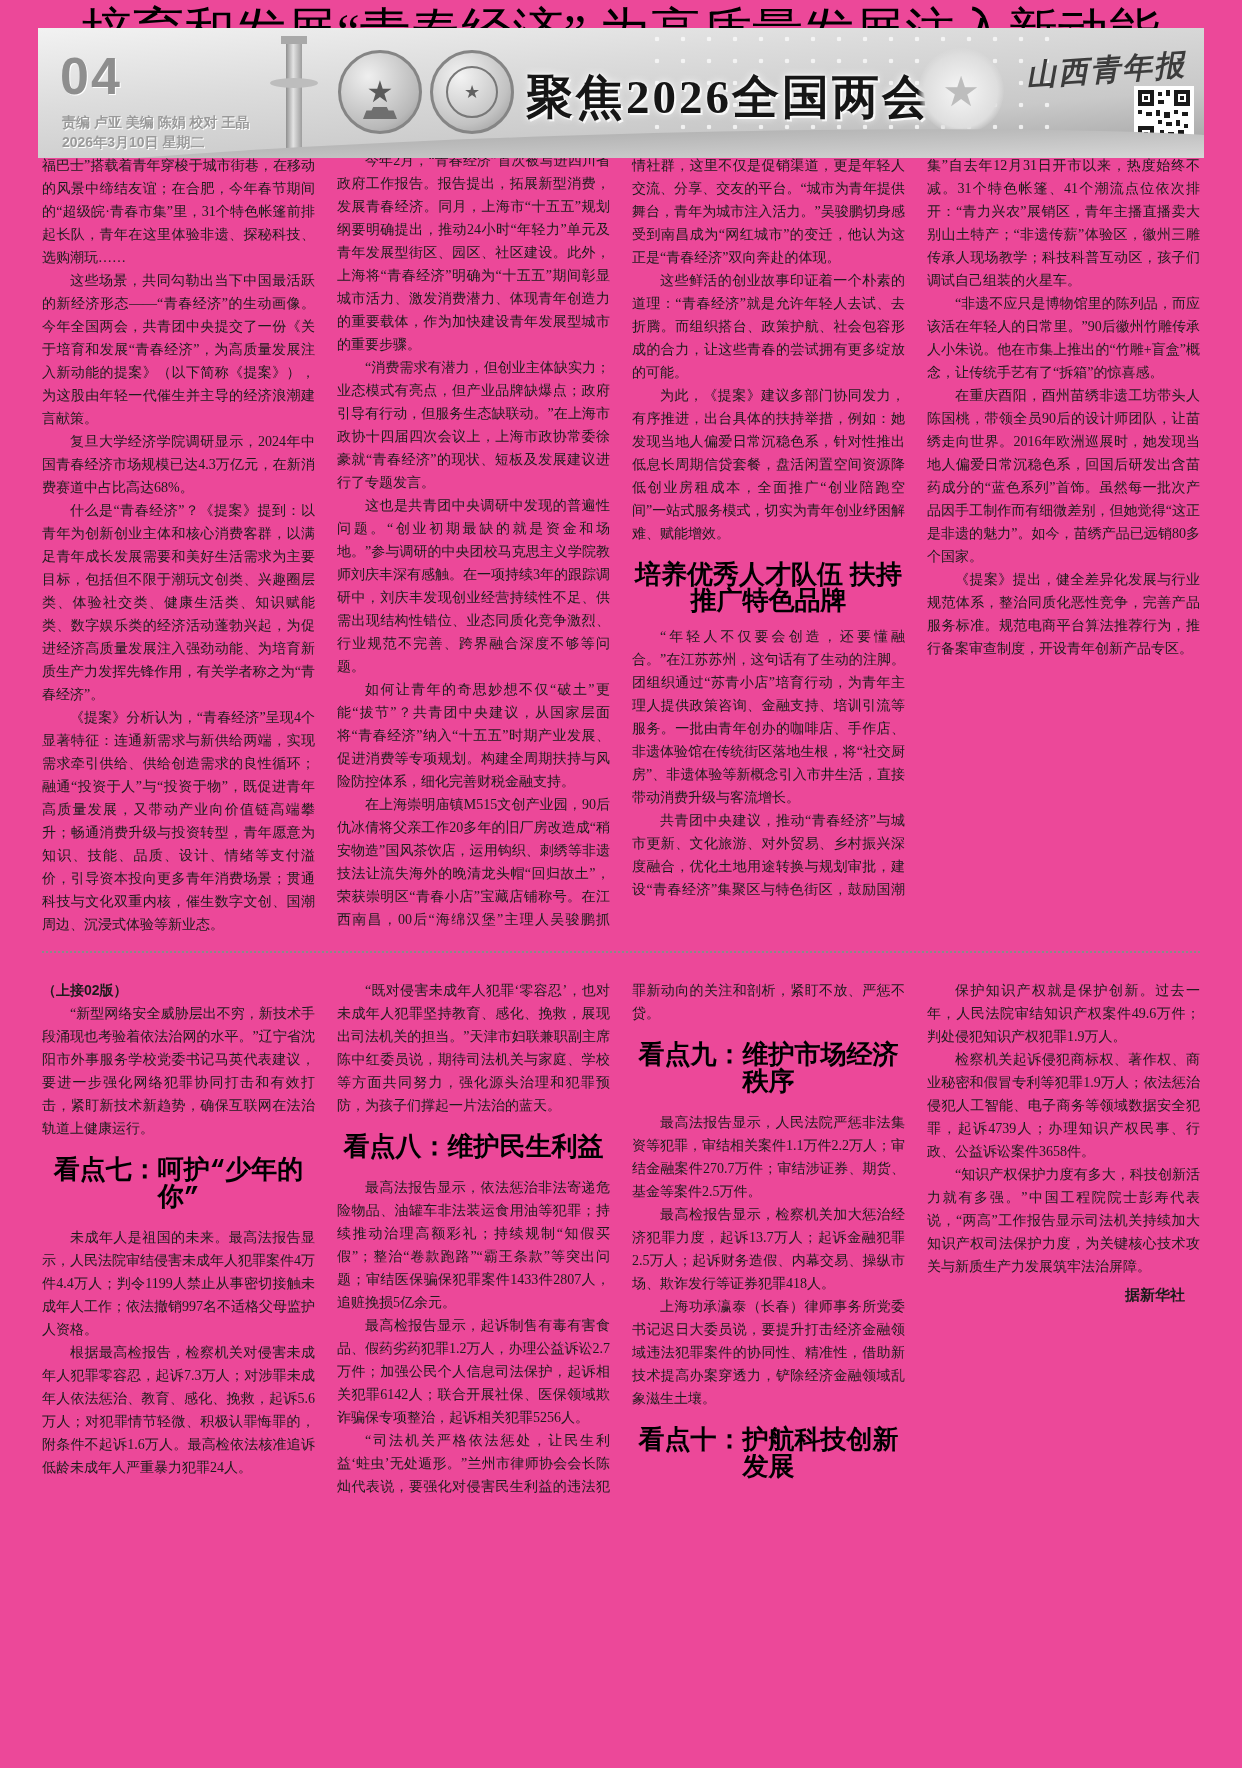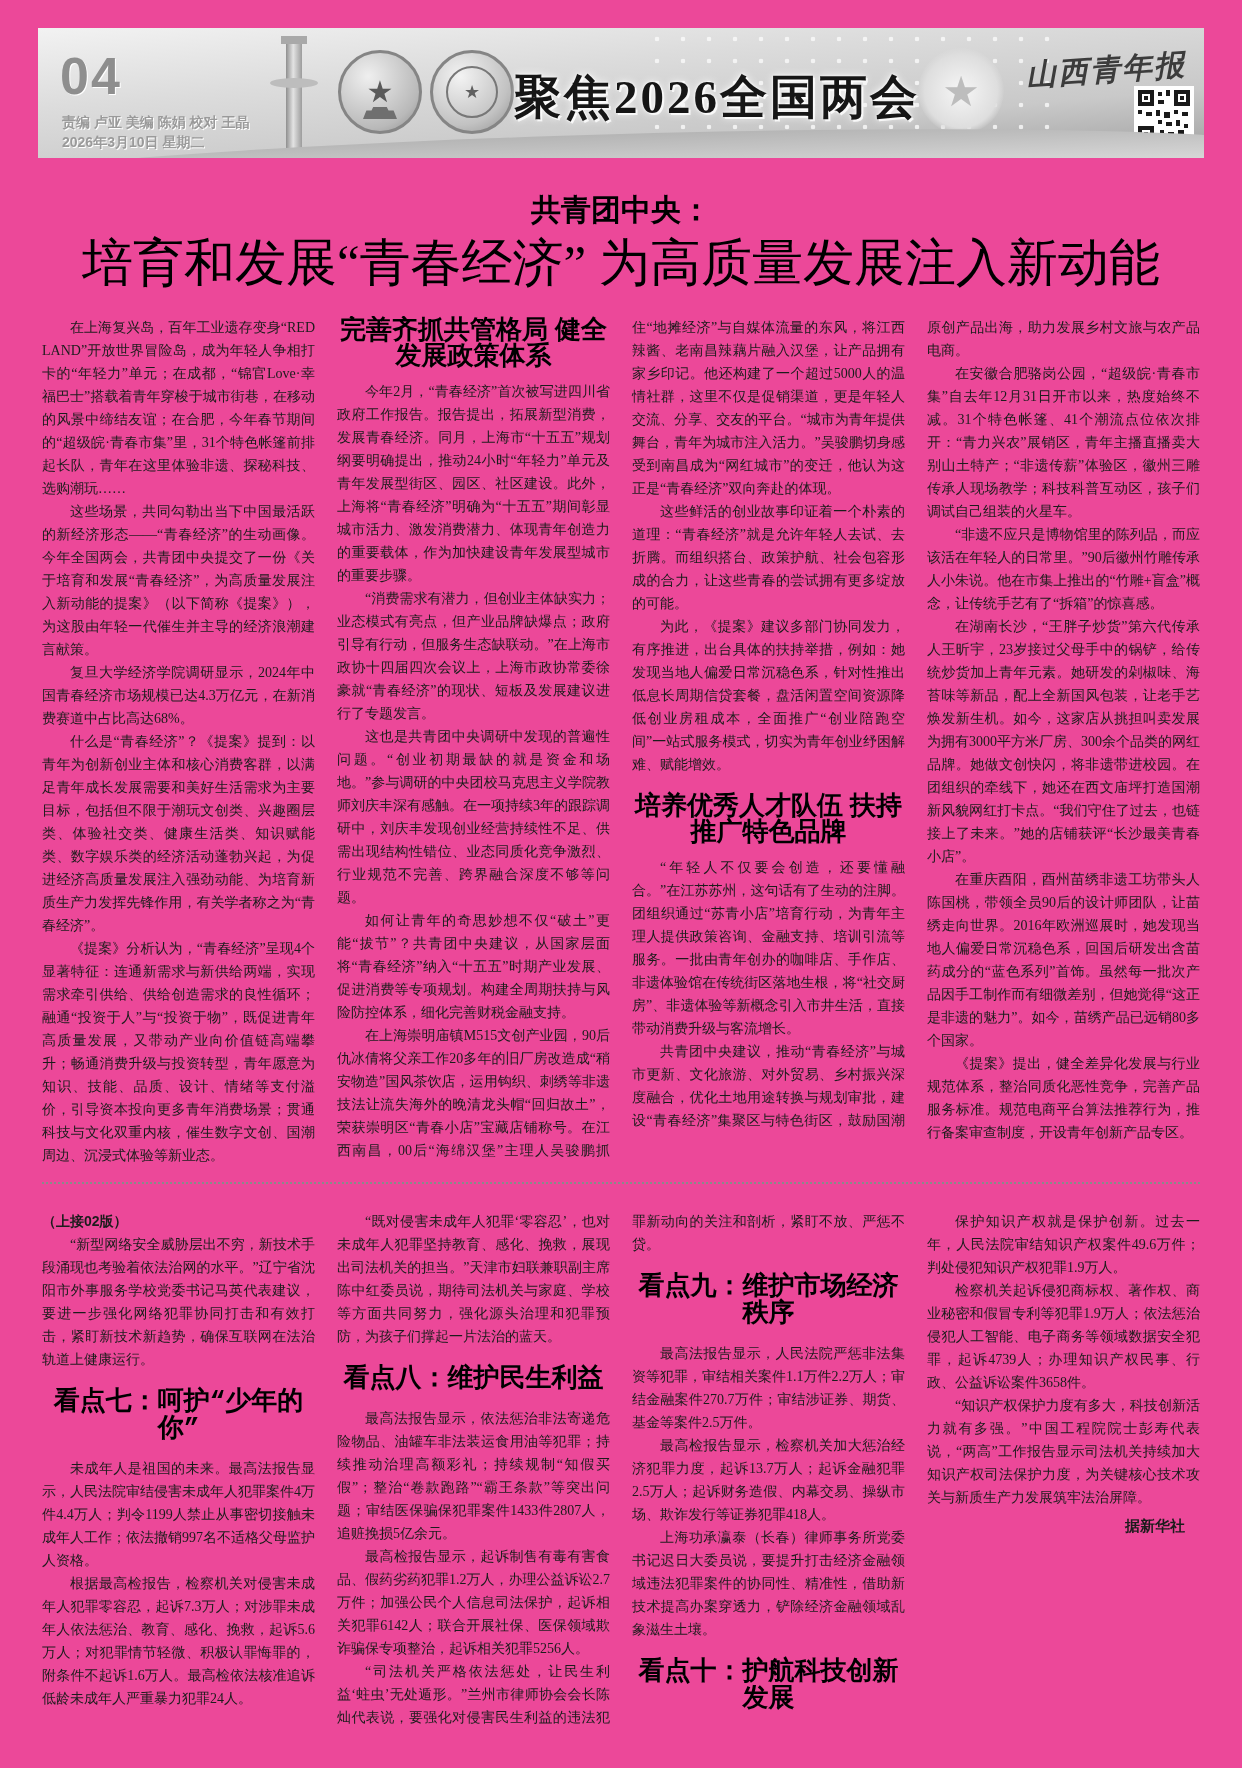--- a/index.html
+++ b/index.html
@@ -30,21 +30,21 @@
   .emblem{position:absolute;top:22px;width:78px;height:78px;border-radius:50%;
         background:radial-gradient(circle at 35% 30%,#efefef,#b9b9b9 70%,#8c8c8c);
         border:3px solid #858585;display:flex;align-items:center;justify-content:center;}
   .emblem .star{font-size:30px;color:#5a5a5a;line-height:1;}
   .emblem .gate{position:absolute;bottom:12px;left:50%;transform:translateX(-50%);
         width:34px;height:12px;background:#6f6f6f;clip-path:polygon(0 100%,10% 30%,25% 30%,30% 0,70% 0,75% 30%,90% 30%,100% 100%);}
   .emblem.e1{left:300px;}
   .emblem.e2{left:392px;background:radial-gradient(circle at 35% 30%,#f3f3f3,#c2c2c2 65%,#909090);}
   .emblem.e2 .inner{width:48px;height:48px;border-radius:50%;border:2px solid #777;
         display:flex;align-items:center;justify-content:center;font-size:18px;color:#606060;}
-  .band-title{position:absolute;left:476px;top:38px;font-weight:900;font-size:47px;
+  .band-title{position:absolute;left:488px;top:38px;font-weight:900;font-size:47px;
         letter-spacing:3px;color:#161616;white-space:nowrap;
         text-shadow:0 0 3px #ffffff,0 0 8px #ffffff,2px 2px 0 #f5f5f5;}
   .burst{position:absolute;left:880px;top:20px;width:86px;height:86px;border-radius:50%;
         background:radial-gradient(circle,#f6f6f6 0%,#dedede 60%,transparent 72%);
         display:flex;align-items:center;justify-content:center;}
   .burst span{font-size:42px;color:#bdbdbd;}
   .paper-logo{position:absolute;left:988px;top:22px;font-size:30px;font-weight:bold;
         font-style:italic;color:#3c3c3c;transform:rotate(-4deg);letter-spacing:2px;
         font-family:"Liberation Serif",serif;}
   .qr{position:absolute;left:1096px;top:58px;width:56px;height:56px;background:#fff;
@@ -126,42 +126,40 @@
           <rect x="24" y="42" width="4" height="6"></rect>
           <rect x="32" y="44" width="6" height="4"></rect>
         <rect x="42" y="42" width="6" height="6"></rect>
           <rect x="50" y="48" width="4" height="4"></rect>
           <rect x="30" y="50" width="4" height="4"></rect>
       </g>
     </svg>
   </header>
 
   <section class="story">
-    <div class="kicker">共青团中央：</div>
     <h1 class="headline">培育和发展“青春经济” 为高质量发展注入新动能</h1>
     <div class="article-body">
         <p class="para">在上海复兴岛，百年工业遗存变身“RED LAND”开放世界冒险岛，成为年轻人争相打卡的“年轻力”单元；在成都，“锦官Love·幸福巴士”搭载着青年穿梭于城市街巷，在移动的风景中缔结友谊；在合肥，今年春节期间的“超级皖·青春市集”里，31个特色帐篷前排起长队，青年在这里体验非遗、探秘科技、选购潮玩……</p>
         <p class="para">这些场景，共同勾勒出当下中国最活跃的新经济形态——“青春经济”的生动画像。今年全国两会，共青团中央提交了一份《关于培育和发展“青春经济”，为高质量发展注入新动能的提案》（以下简称《提案》），为这股由年轻一代催生并主导的经济浪潮建言献策。</p>
         <p class="para">复旦大学经济学院调研显示，2024年中国青春经济市场规模已达4.3万亿元，在新消费赛道中占比高达68%。</p>
         <p class="para">什么是“青春经济”？《提案》提到：以青年为创新创业主体和核心消费客群，以满足青年成长发展需要和美好生活需求为主要目标，包括但不限于潮玩文创类、兴趣圈层类、体验社交类、健康生活类、知识赋能类、数字娱乐类的经济活动蓬勃兴起，为促进经济高质量发展注入强劲动能、为培育新质生产力发挥先锋作用，有关学者称之为“青春经济”。</p>
         <p class="para">《提案》分析认为，“青春经济”呈现4个显著特征：连通新需求与新供给两端，实现需求牵引供给、供给创造需求的良性循环；融通“投资于人”与“投资于物”，既促进青年高质量发展，又带动产业向价值链高端攀升；畅通消费升级与投资转型，青年愿意为知识、技能、品质、设计、情绪等支付溢价，引导资本投向更多青年消费场景；贯通科技与文化双重内核，催生数字文创、国潮周边、沉浸式体验等新业态。</p>
         <h3 class="sub-head">完善齐抓共管格局 健全发展政策体系</h3>
         <p class="para">今年2月，“青春经济”首次被写进四川省政府工作报告。报告提出，拓展新型消费，发展青春经济。同月，上海市“十五五”规划纲要明确提出，推动24小时“年轻力”单元及青年发展型街区、园区、社区建设。此外，上海将“青春经济”明确为“十五五”期间彰显城市活力、激发消费潜力、体现青年创造力的重要载体，作为加快建设青年发展型城市的重要步骤。</p>
         <p class="para">“消费需求有潜力，但创业主体缺实力；业态模式有亮点，但产业品牌缺爆点；政府引导有行动，但服务生态缺联动。”在上海市政协十四届四次会议上，上海市政协常委徐豪就“青春经济”的现状、短板及发展建议进行了专题发言。</p>
         <p class="para">这也是共青团中央调研中发现的普遍性问题。“创业初期最缺的就是资金和场地。”参与调研的中央团校马克思主义学院教师刘庆丰深有感触。在一项持续3年的跟踪调研中，刘庆丰发现创业经营持续性不足、供需出现结构性错位、业态同质化竞争激烈、行业规范不完善、跨界融合深度不够等问题。</p>
         <p class="para">如何让青年的奇思妙想不仅“破土”更能“拔节”？共青团中央建议，从国家层面将“青春经济”纳入“十五五”时期产业发展、促进消费等专项规划。构建全周期扶持与风险防控体系，细化完善财税金融支持。</p>
         <p class="para">在上海崇明庙镇M515文创产业园，90后仇冰倩将父亲工作20多年的旧厂房改造成“稍安物造”国风茶饮店，运用钩织、刺绣等非遗技法让流失海外的晚清龙头帽“回归故土”，荣获崇明区“青春小店”宝藏店铺称号。在江西南昌，00后“海绵汉堡”主理人吴骏鹏抓住“地摊经济”与自媒体流量的东风，将江西辣酱、老南昌辣藕片融入汉堡，让产品拥有家乡印记。他还构建了一个超过5000人的温情社群，这里不仅是促销渠道，更是年轻人交流、分享、交友的平台。“城市为青年提供舞台，青年为城市注入活力。”吴骏鹏切身感受到南昌成为“网红城市”的变迁，他认为这正是“青春经济”双向奔赴的体现。</p>
         <p class="para">这些鲜活的创业故事印证着一个朴素的道理：“青春经济”就是允许年轻人去试、去折腾。而组织搭台、政策护航、社会包容形成的合力，让这些青春的尝试拥有更多绽放的可能。</p>
         <p class="para">为此，《提案》建议多部门协同发力，有序推进，出台具体的扶持举措，例如：她发现当地人偏爱日常沉稳色系，针对性推出低息长周期信贷套餐，盘活闲置空间资源降低创业房租成本，全面推广“创业陪跑空间”一站式服务模式，切实为青年创业纾困解难、赋能增效。</p>
         <h3 class="sub-head">培养优秀人才队伍 扶持推广特色品牌</h3>
         <p class="para">“年轻人不仅要会创造，还要懂融合。”在江苏苏州，这句话有了生动的注脚。团组织通过“苏青小店”培育行动，为青年主理人提供政策咨询、金融支持、培训引流等服务。一批由青年创办的咖啡店、手作店、非遗体验馆在传统街区落地生根，将“社交厨房”、非遗体验等新概念引入市井生活，直接带动消费升级与客流增长。</p>
         <p class="para">共青团中央建议，推动“青春经济”与城市更新、文化旅游、对外贸易、乡村振兴深度融合，优化土地用途转换与规划审批，建设“青春经济”集聚区与特色街区，鼓励国潮原创产品出海，助力发展乡村文旅与农产品电商。</p>
         <p class="para">在安徽合肥骆岗公园，“超级皖·青春市集”自去年12月31日开市以来，热度始终不减。31个特色帐篷、41个潮流点位依次排开：“青力兴农”展销区，青年主播直播卖大别山土特产；“非遗传薪”体验区，徽州三雕传承人现场教学；科技科普互动区，孩子们调试自己组装的火星车。</p>
         <p class="para">“非遗不应只是博物馆里的陈列品，而应该活在年轻人的日常里。”90后徽州竹雕传承人小朱说。他在市集上推出的“竹雕+盲盒”概念，让传统手艺有了“拆箱”的惊喜感。</p>
-        <p class="para">在湖南长沙，“王胖子炒货”第六代传承人王昕宇，23岁接过父母手中的锅铲，给传统炒货加上青年元素。她研发的剁椒味、海苔味等新品，配上全新国风包装，让老手艺焕发新生机。如今，这家店从挑担叫卖发展为拥有3000平方米厂房、300余个品类的网红品牌。她做文创快闪，将非遗带进校园。在团组织的牵线下，她还在西文庙坪打造国潮新风貌网红打卡点。“我们守住了过去，也链接上了未来。”她的店铺获评“长沙最美青春小店”。</p>
         <p class="para">在重庆酉阳，酉州苗绣非遗工坊带头人陈国桃，带领全员90后的设计师团队，让苗绣走向世界。2016年欧洲巡展时，她发现当地人偏爱日常沉稳色系，回国后研发出含苗药成分的“蓝色系列”首饰。虽然每一批次产品因手工制作而有细微差别，但她觉得“这正是非遗的魅力”。如今，苗绣产品已远销80多个国家。</p>
         <p class="para">《提案》提出，健全差异化发展与行业规范体系，整治同质化恶性竞争，完善产品服务标准。规范电商平台算法推荐行为，推行备案审查制度，开设青年创新产品专区。</p>
       </div>
   </section>
 
   <div class="dotted-divider"></div>
 
   <section class="cont">
     <div class="cont-body">
         <p class="lead-mark">（上接02版）</p>

